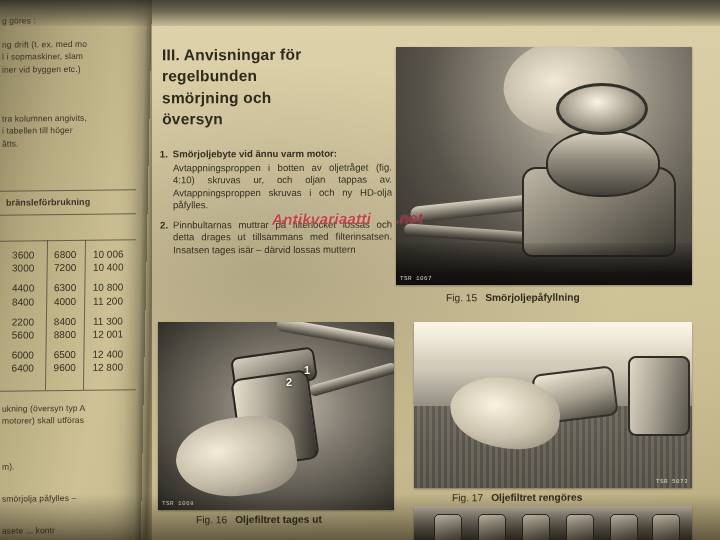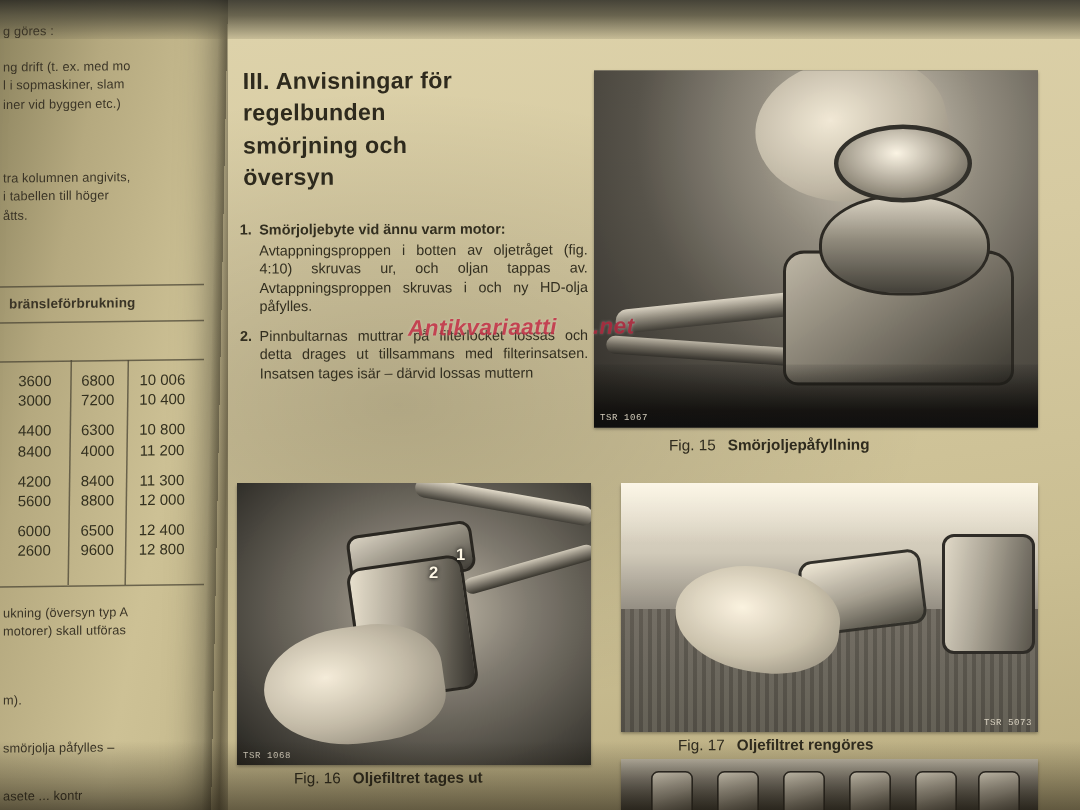--- a/index.html
+++ b/index.html
@@ -375,37 +375,37 @@
         <span class="c2">6300</span>
         <span class="c3">10 800</span>
       </div>
       <div class="num-row">
         <span class="c1">8400</span>
         <span class="c2">4000</span>
         <span class="c3">11 200</span>
       </div>
       <div class="group-gap"></div>
       <div class="num-row">
-        <span class="c1">4200</span>
+        <span class="c1">2200</span>
         <span class="c2">8400</span>
         <span class="c3">11 300</span>
       </div>
       <div class="num-row">
         <span class="c1">5600</span>
         <span class="c2">8800</span>
-        <span class="c3">12 000</span>
+        <span class="c3">12 001</span>
       </div>
       <div class="group-gap"></div>
       <div class="num-row">
         <span class="c1">6000</span>
         <span class="c2">6500</span>
         <span class="c3">12 400</span>
       </div>
       <div class="num-row">
-        <span class="c1">2600</span>
+        <span class="c1">6400</span>
         <span class="c2">9600</span>
         <span class="c3">12 800</span>
       </div>
     </div>
 
   <div class="left-text lt-block3" style="white-space:pre-line;">ukning (översyn typ A
 motorer) skall utföras</div>
   <div class="left-text lt-block4">m).</div>
   <div class="left-text lt-block5">smörjolja påfylles –</div>
   <div class="left-text" style="left:2px; top:524px; width:132px;">asete ... kontr</div>

